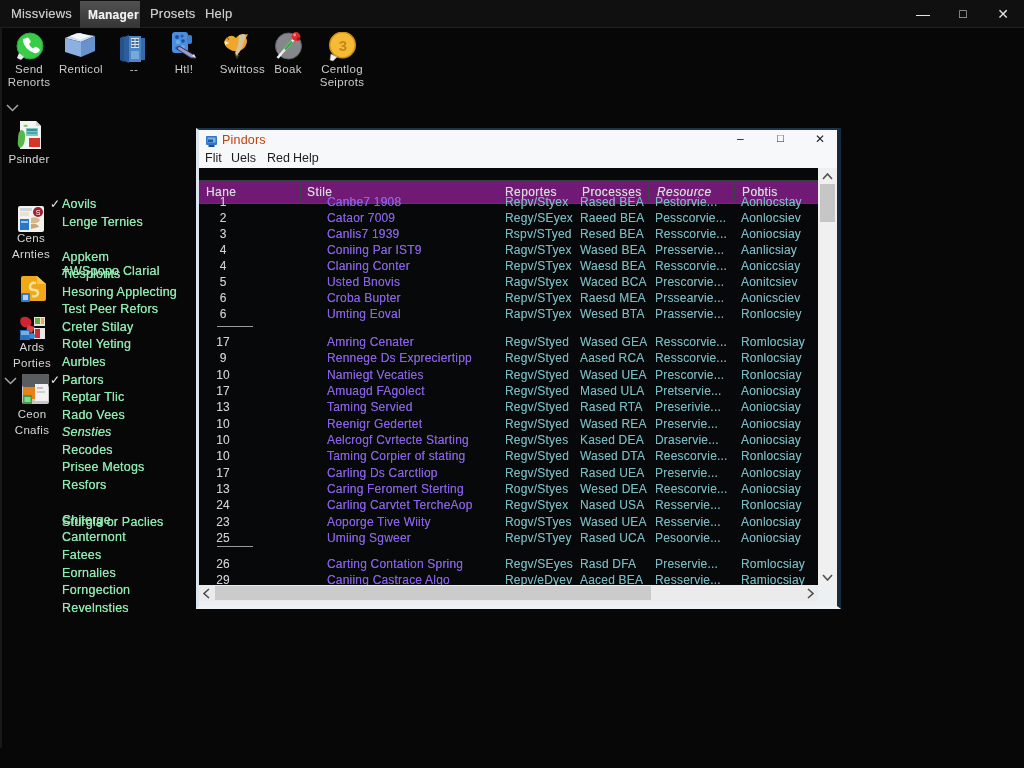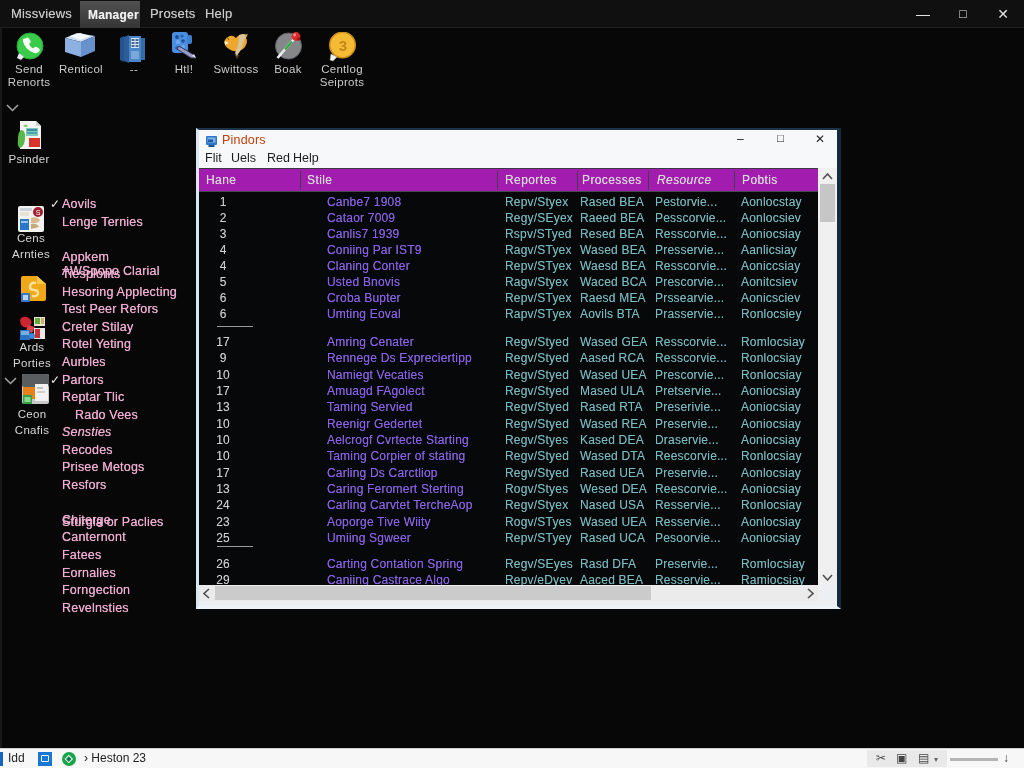--- a/index.html
+++ b/index.html
@@ -18,33 +18,33 @@
   .wbtn { position:absolute; top:0; width:30px; height:28px; color:#e3e3e3;
     text-align:center; line-height:28px; font-size:13px; }
 
   
   .ticon { position:absolute; top:33px; }
   .tlabel { position:absolute; color:#cbcbcb; font-size:11.5px; text-align:center;
     letter-spacing:0.3px; line-height:13px; }
   .sideicon { position:absolute; }
   .silabel { position:absolute; color:#d6d6d6; font-size:11.5px; text-align:center;
     letter-spacing:0.3px; line-height:16px; }
-  .tree { position:absolute; left:62px; color:#f9a8d4; font-size:12.5px;
+  .tree { position:absolute; left:62px; color:#86efac; font-size:12.5px;
     letter-spacing:0.2px; white-space:nowrap; text-shadow:0 0 0.7px rgba(225,225,225,0.8); }
   .check { position:absolute; color:#e8e8e8; font-size:12px; }
 
   
   #win { left:196px; top:128px; width:645px; height:481px; background:#edf0f2;
     border-top:2px solid #1d3349; border-right:4px solid #17293d;
     border-left:3px solid #dde6ee; border-bottom:3px solid #eef3f7; }
   #wtitle { left:0px; top:0px; width:638px; height:20px; background:#f7f8f9; }
   #wmenu  { left:0px; top:20px; width:638px; height:18px; background:#f7f8f9; }
   .wmenuitem { position:absolute; top:1px; color:#1d1d1d; font-size:12.5px; }
   #wtable { left:0px; top:38px; width:619px; height:417px; background:#060809; overflow:hidden; }
-  #whead { position:absolute; left:0; top:0; width:619px; height:24px; background:#a21caf;
+  #whead { position:absolute; left:0; top:12px; width:619px; height:24px; background:#701a75;
     border-top:1px solid #393d41; border-bottom:1px solid #44484c; }
   .hcell { position:absolute; top:4px; color:#d9d9d9; font-size:12px; letter-spacing:0.4px;
     text-shadow:0 0 0.7px rgba(215,215,215,0.8); }
   .hsep { position:absolute; top:2px; width:1px; height:19px; background:#3e4246; }
   .row { position:absolute; left:0; width:619px; height:16px; line-height:16px; font-size:12px; text-shadow:0 0 0.6px rgba(200,200,200,0.45); }
   .num { position:absolute; left:4px; width:40px; text-align:center; color:#cfd1d3; }
   .nm  { position:absolute; left:108px; color:#8b5cf6; letter-spacing:0.2px; white-space:nowrap;margin-left:20px; }
   .c1 { position:absolute; left:306px; } .c2 { position:absolute; left:381px; }
   .c3 { position:absolute; left:456px; } .c4 { position:absolute; left:542px; }
   .cy { color:#79bac1; letter-spacing:0.2px; white-space:nowrap; text-shadow:0 0 0.6px rgba(130,190,196,0.5); }
@@ -146,21 +146,21 @@
       <circle cx="13.5" cy="13" r="12.7" fill="#f5bb35"></circle>
       <circle cx="13.5" cy="13" r="12.7" fill="none" stroke="#d29116" stroke-width="1.6"></circle>
       <text x="14" y="18.5" text-anchor="middle" font-family="Liberation Sans" font-size="15" font-weight="bold" fill="#c2881c">3</text>
       <polygon points="2,22 8,25 4,29 1,28" fill="#f0f0ee" stroke="#b0b0a8" stroke-width="0.5"></polygon>
     </svg>
   </div>
   <div class="tlabel" style="left:0px; top:63px; width:58px;">Send<br>Renorts</div>
   <div class="tlabel" style="left:52px; top:63px; width:58px;">Renticol</div>
   <div class="tlabel" style="left:105px; top:63px; width:58px;">--</div>
   <div class="tlabel" style="left:155px; top:63px; width:58px;">Htl!</div>
-  <div class="tlabel" style="left:207px; top:63px; width:58px;">Swittoss</div>
+  <div class="tlabel" style="left:207px; top:63px; width:58px;text-align:right;">Swittoss</div>
   <div class="tlabel" style="left:259px; top:63px; width:58px;">Boak</div>
   <div class="tlabel" style="left:313px; top:63px; width:58px;">Centlog<br>Seiprots</div>
 
   <svg class="abs" style="left:6px; top:104px;" width="13" height="8" viewBox="0 0 13 8">
       <polyline points="1,1 6.5,6.5 12,1" fill="none" stroke="#a5a5a5" stroke-width="1.5"></polyline>
     </svg>
   <div class="sideicon" style="left:13px; top:120px;">
     <svg width="32" height="30" viewBox="0 0 32 30">
       <path d="M7 1 h16 l5 5 v23 h-21 z" fill="#f4f4f2"></path>
       <path d="M23 1 l5 5 h-5 z" fill="#cfd4d8"></path>
@@ -240,21 +240,21 @@
       <div class="tree" style="top:249.65px;">Appkem</div>
       <div class="tree" style="top:267.2px;">Tiesplonts</div>
       <div class="tree" style="top:284.75px;">Hesoring Applecting</div>
       <div class="tree" style="top:302.3px;">Test Peer Refors</div>
       <div class="tree" style="top:319.85px;">Creter Stilay</div>
       <div class="tree" style="top:337.4px;">Rotel Yeting</div>
       <div class="tree" style="top:354.95000000000005px;">Aurbles</div>
       <div class="check" style="left:50px; top:372.5px;">✓</div>
       <div class="tree" style="top:372.5px;">Partors</div>
       <div class="tree" style="top:390.05px;">Reptar Tlic</div>
-      <div class="tree" style="top:407.6px;margin-left:13px;">Rado Vees</div>
+      <div class="tree" style="top:407.6px;">Rado Vees</div>
       <div class="tree" style="top:425px;font-style:italic;">Sensties</div>
       <div class="tree" style="top:442.70000000000005px;">Recodes</div>
       <div class="tree" style="top:460.25px;">Prisee Metogs</div>
       <div class="tree" style="top:477.8px;">Resfors</div>
       <div class="tree" style="top:515px;">Sturgla or Paclies</div>
       <div class="tree" style="top:512.9000000000001px;">Chiterge</div>
       <div class="tree" style="top:530.45px;">Canternont</div>
       <div class="tree" style="top:548px;">Fatees</div>
       <div class="tree" style="top:565.55px;">Eornalies</div>
       <div class="tree" style="top:583.1px;">Forngection</div>
@@ -350,21 +350,21 @@
             <span class="nm">Croba Bupter</span>
             <span class="c1 cy">Repv/STyex</span>
             <span class="c2 cy">Raesd MEA</span>
             <span class="c3 cy">Prssearvie...</span>
             <span class="c4 cy">Aonicsciev</span>
           </div>
           <div class="row" style="top:138.00px;">
             <span class="num">6</span>
             <span class="nm">Umting Eoval</span>
             <span class="c1 cy">Rapv/STyex</span>
-            <span class="c2 cy">Aovils BTA</span>
+            <span class="c2 cy">Wesed BTA</span>
             <span class="c3 cy">Prasservie...</span>
             <span class="c4 cy">Ronlocsiey</span>
           </div>
           <div class="gsep" style="top:158px;"></div>
           <div class="row" style="top:166.00px;">
             <span class="num">17</span>
             <span class="nm">Amring Cenater</span>
             <span class="c1 cy">Regv/Styed</span>
             <span class="c2 cy">Wased GEA</span>
             <span class="c3 cy">Resscorvie...</span>
@@ -498,32 +498,14 @@
       <svg style="position:absolute; left:4px; top:3px;" width="7" height="11" viewBox="0 0 7 11">
           <polyline points="6,1 1,5.5 6,10" fill="none" stroke="#505050" stroke-width="1.6"></polyline>
         </svg>
       <div style="position:absolute; left:16px; top:1px; width:436px; height:14px; background:#cbcbcb;"></div>
       <svg style="position:absolute; left:608px; top:3px;" width="7" height="11" viewBox="0 0 7 11">
           <polyline points="1,1 6,5.5 1,10" fill="none" stroke="#505050" stroke-width="1.6"></polyline>
         </svg>
     </div>
   </div>
 
-  <div class="abs" id="statusbar">
-    <div style="position:absolute; left:0px; top:3px; width:3px; height:14px; background:#1565c0;"></div>
-    <span class="sbtext" style="left:8px;">Idd</span>
-    <div style="position:absolute; left:38px; top:3px; width:14px; height:14px; background:#1976d2;">
-      <div style="position:absolute; left:3px; top:3px; width:8px; height:7px; border:1.5px solid #fff; border-radius:1px;"></div>
-    </div>
-    <div style="position:absolute; left:62px; top:3px; width:14px; height:14px; border-radius:50%; background:#18a54a;">
-      <div style="position:absolute; left:4.2px; top:4.2px; width:5.6px; height:5.6px; background:#0b7a4e; transform:rotate(45deg); border:1px solid #fff;"></div>
-    </div>
-    <span class="sbtext" style="left:84px;">› Heston 23</span>
-    <div style="position:absolute; left:867px; top:1px; width:80px; height:17px; background:#e9e9e9;"></div>
-    <span class="sbtext" style="left:876px; color:#444;">✂</span>
-    <span class="sbtext" style="left:896px; color:#444;">▣</span>
-    <span class="sbtext" style="left:918px; color:#444;">▤</span>
-    <span class="sbtext" style="left:934px; color:#666; font-size:8px; top:6px;">▾</span>
-    <div style="position:absolute; left:950px; top:9px; width:48px; height:3px; background:#b5b5b5;"></div>
-    <span class="sbtext" style="left:1003px; color:#444;">↓</span>
-  </div>
 
 </div>
 
 </body></html>

